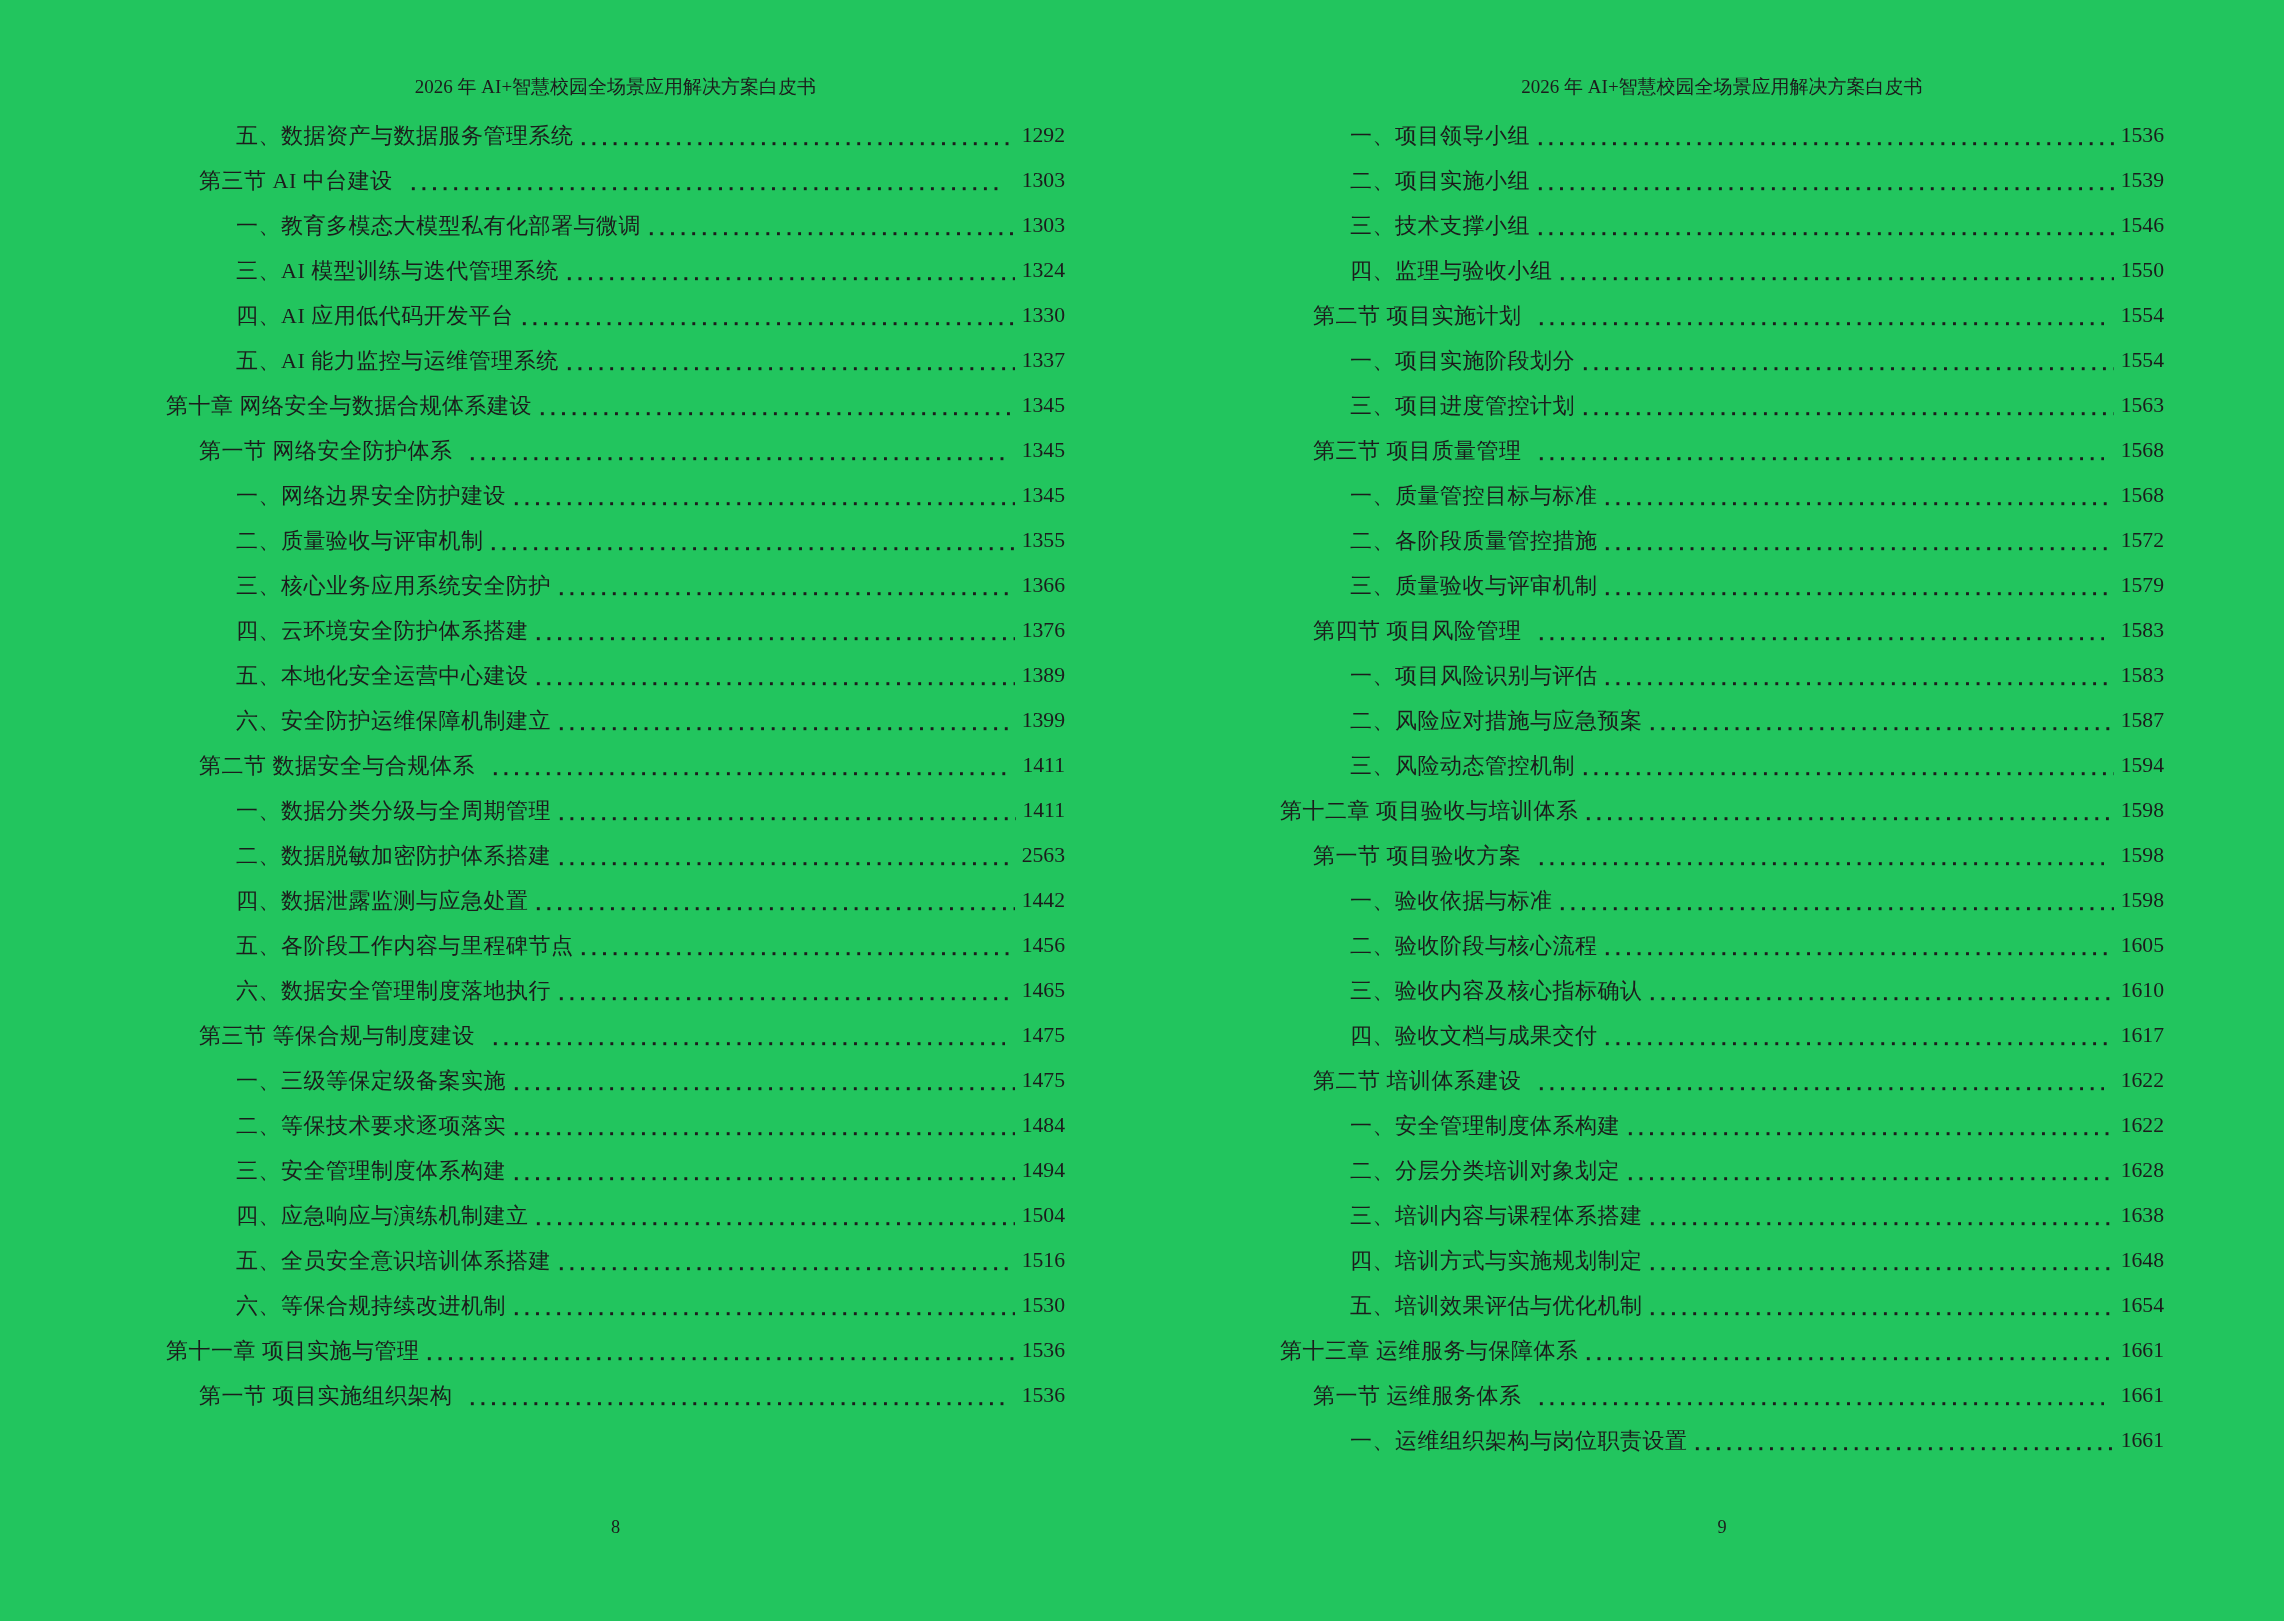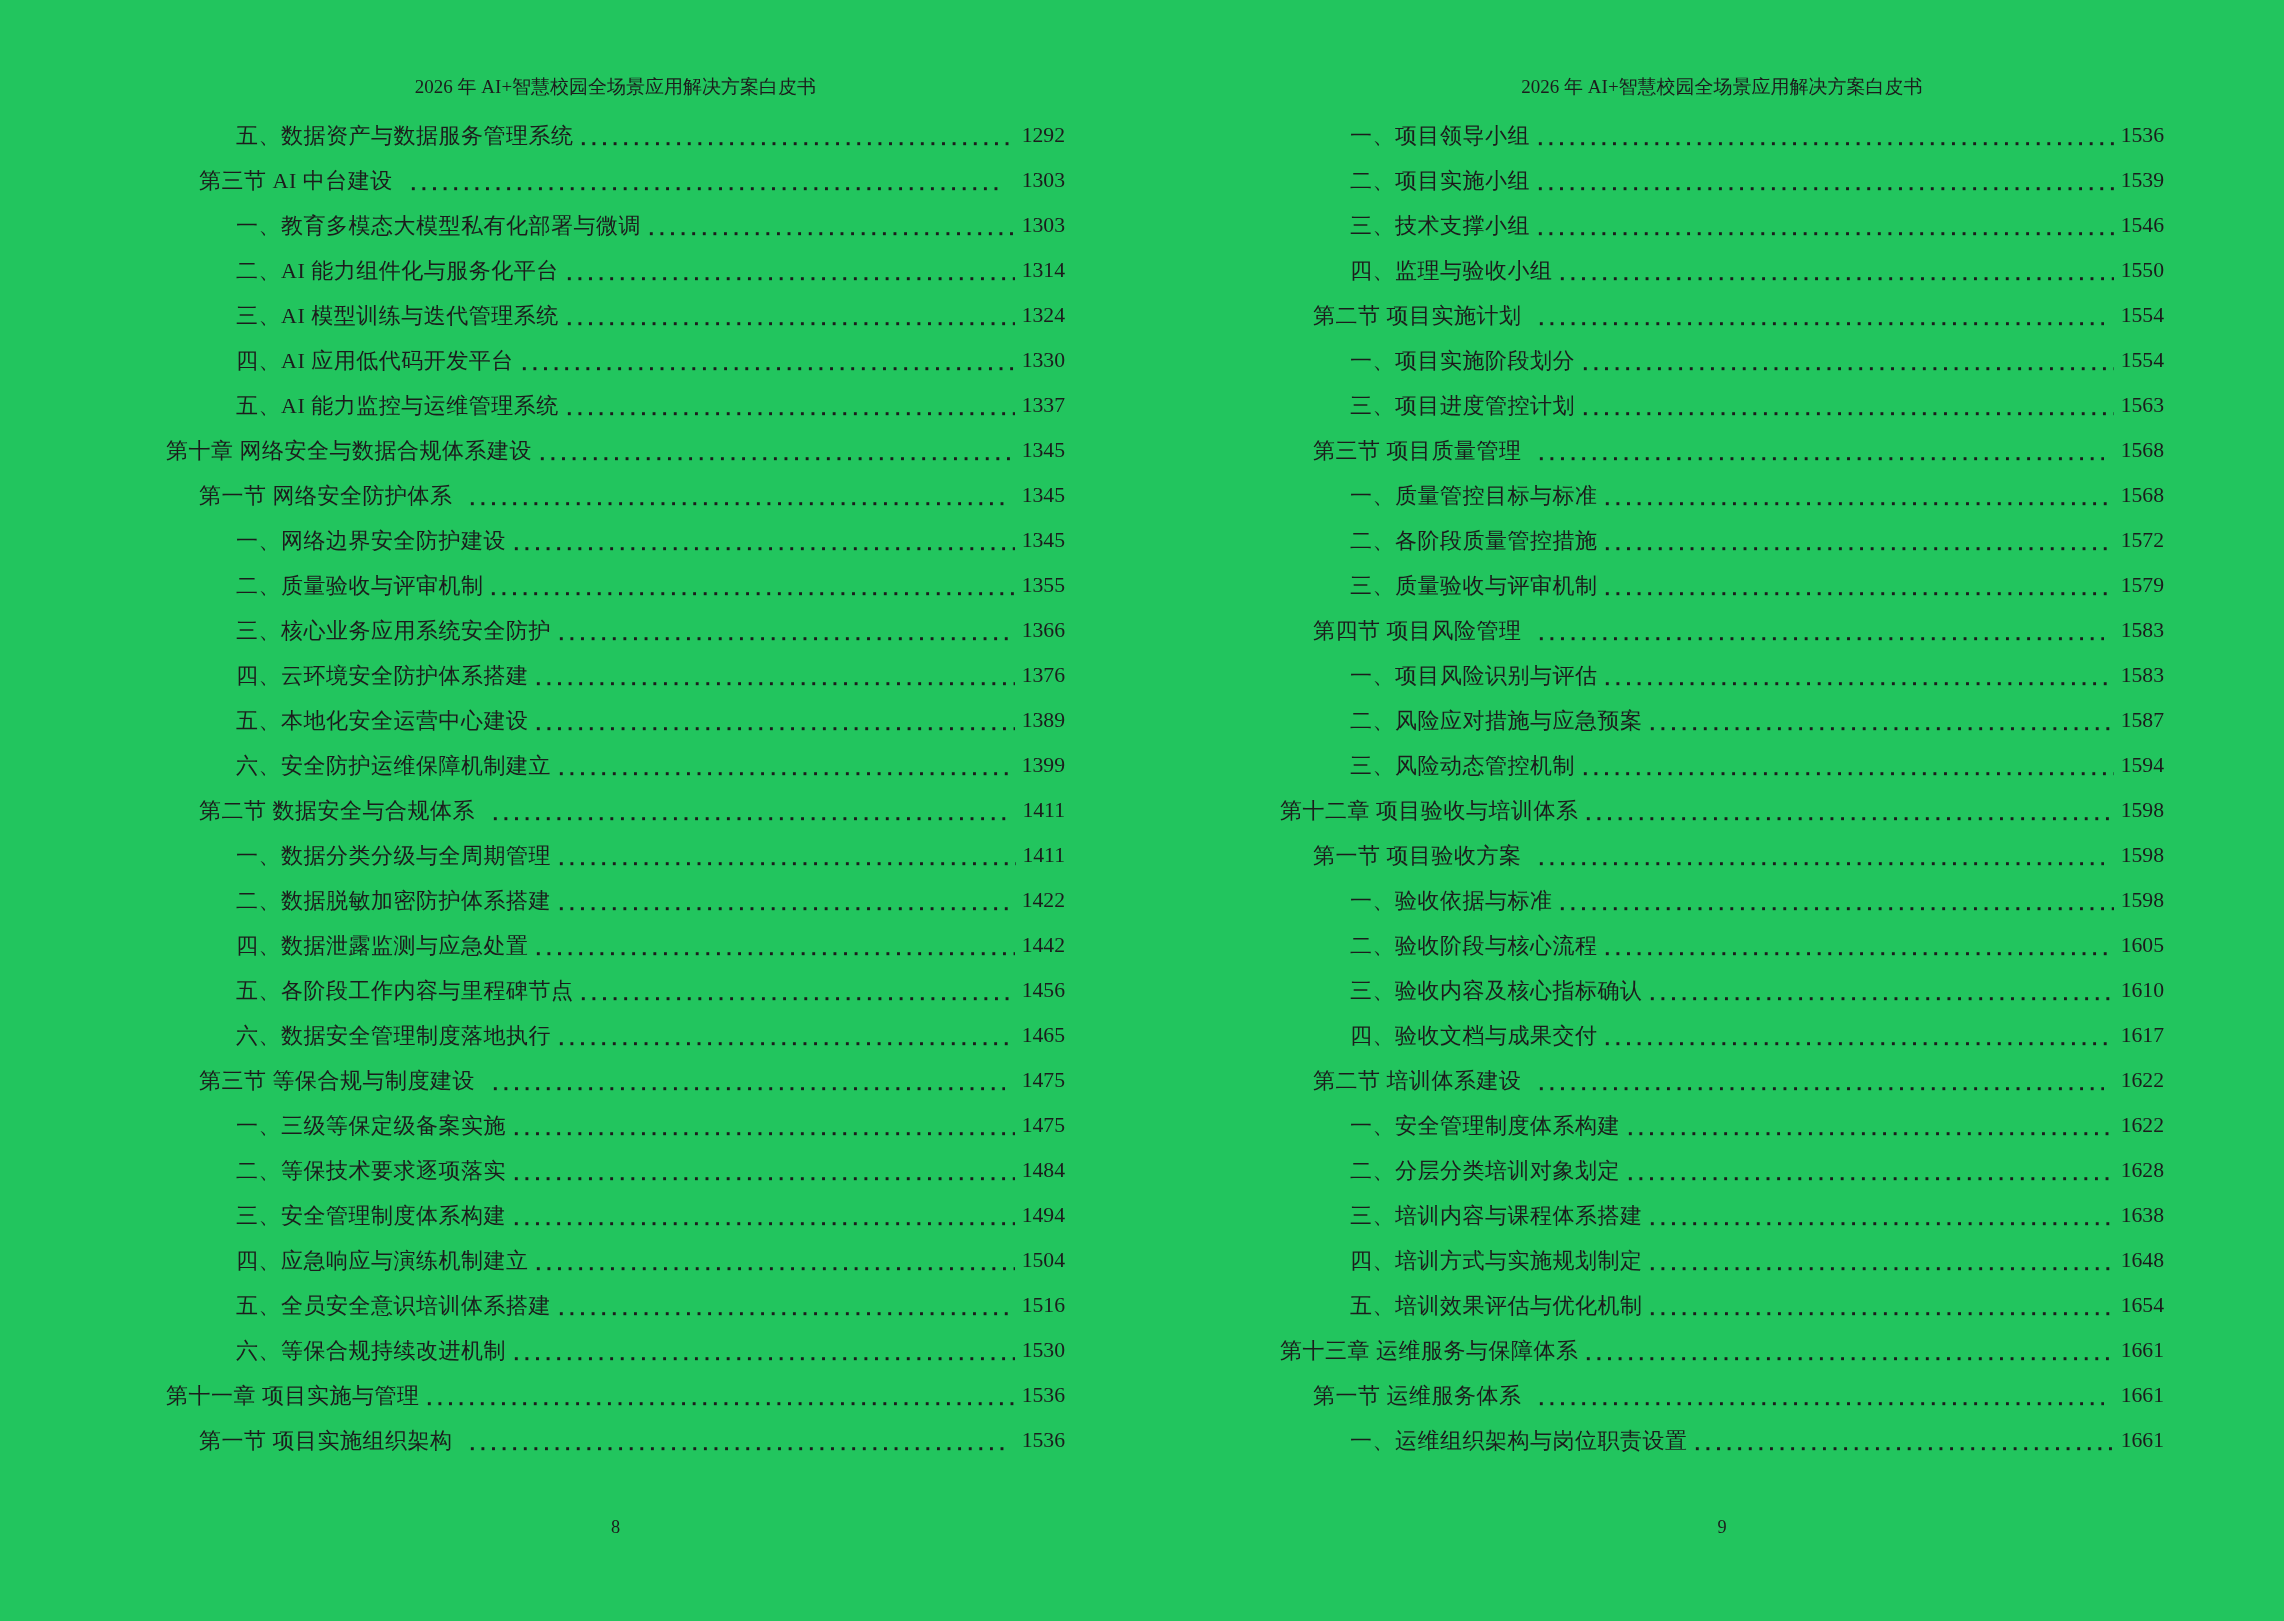--- a/index.html
+++ b/index.html
@@ -99,25 +99,20 @@
           <span class="toc-label">第三节 AI 中台建设</span>
           <span class="toc-dots"></span>
           <span class="toc-pagenum">1303</span>
         </div>
         <div class="toc-row lvl-item">
           <span class="toc-label">一、教育多模态大模型私有化部署与微调</span>
           <span class="toc-dots"></span>
           <span class="toc-pagenum">1303</span>
         </div>
         <div class="toc-row lvl-item">
-          <span class="toc-label">二、AI 能力组件化与服务化平台</span>
-          <span class="toc-dots"></span>
-          <span class="toc-pagenum">1314</span>
-        </div>
-        <div class="toc-row lvl-item">
           <span class="toc-label">三、AI 模型训练与迭代管理系统</span>
           <span class="toc-dots"></span>
           <span class="toc-pagenum">1324</span>
         </div>
         <div class="toc-row lvl-item">
           <span class="toc-label">四、AI 应用低代码开发平台</span>
           <span class="toc-dots"></span>
           <span class="toc-pagenum">1330</span>
         </div>
         <div class="toc-row lvl-item">
@@ -171,21 +166,21 @@
           <span class="toc-pagenum">1411</span>
         </div>
         <div class="toc-row lvl-item">
           <span class="toc-label">一、数据分类分级与全周期管理</span>
           <span class="toc-dots"></span>
           <span class="toc-pagenum">1411</span>
         </div>
         <div class="toc-row lvl-item">
           <span class="toc-label">二、数据脱敏加密防护体系搭建</span>
           <span class="toc-dots"></span>
-          <span class="toc-pagenum">1422</span>
+          <span class="toc-pagenum">2563</span>
         </div>
         <div class="toc-row lvl-item">
           <span class="toc-label">四、数据泄露监测与应急处置</span>
           <span class="toc-dots"></span>
           <span class="toc-pagenum">1442</span>
         </div>
         <div class="toc-row lvl-item">
           <span class="toc-label">五、各阶段工作内容与里程碑节点</span>
           <span class="toc-dots"></span>
           <span class="toc-pagenum">1456</span>

